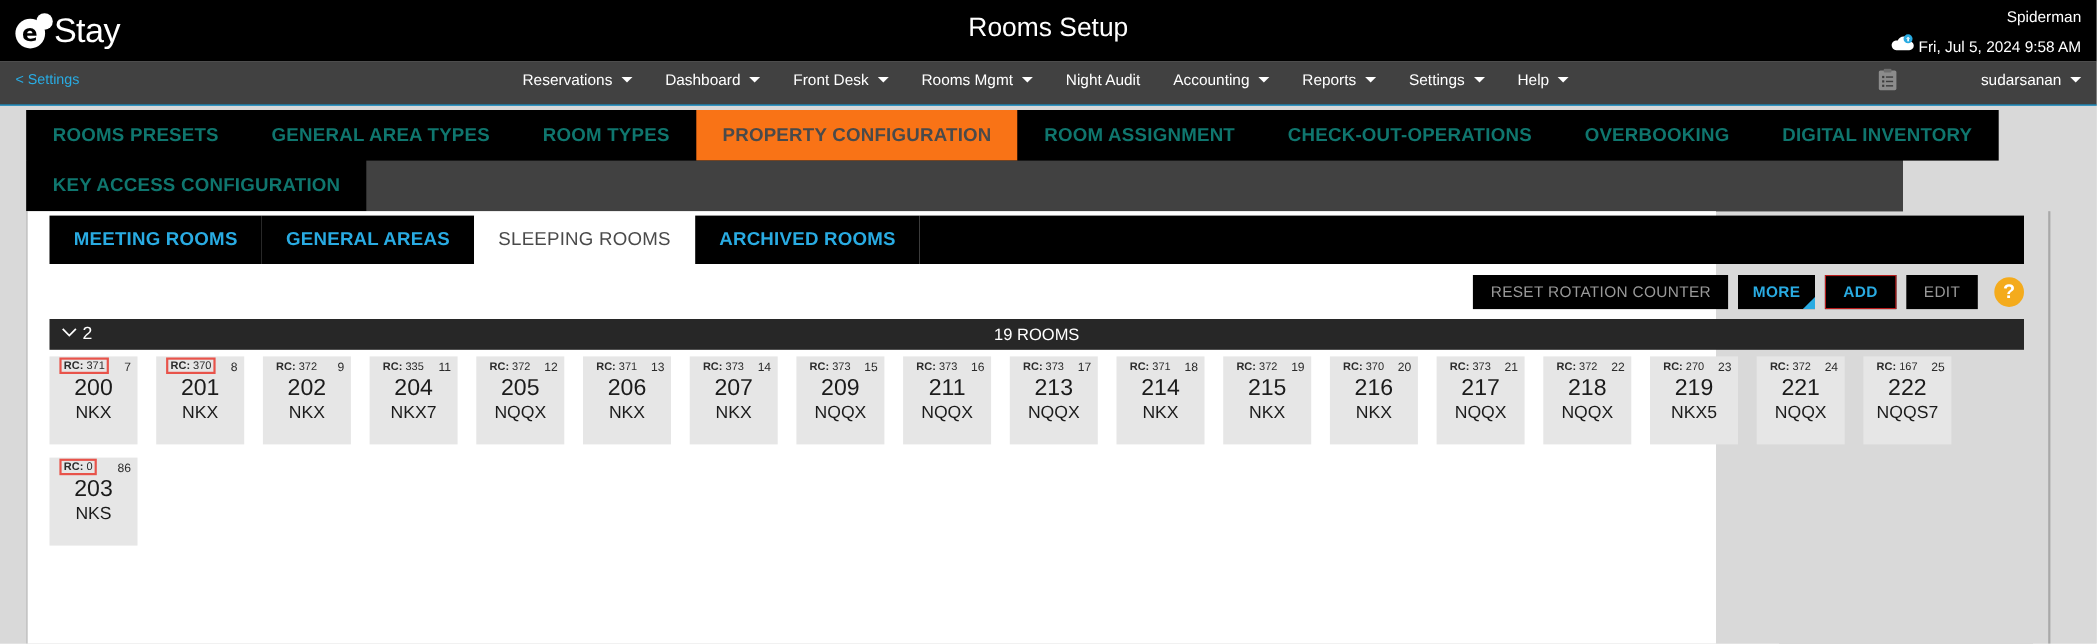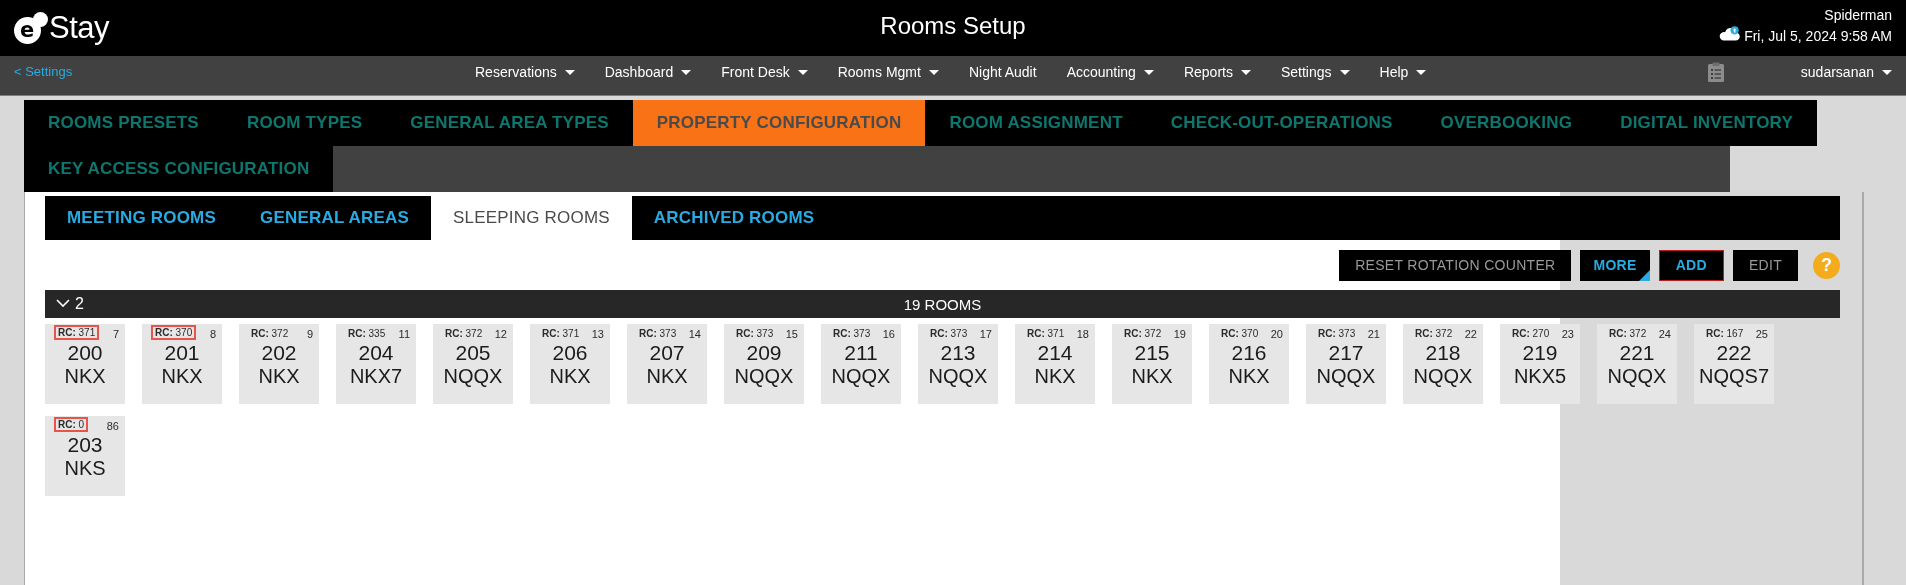--- a/index.html
+++ b/index.html
@@ -43,21 +43,21 @@
     position: absolute; left: 0; top: 12px; width: 1906px;
     text-align: center; color: #fff; font-size: 24px;
   }
   #userbox {
     position: absolute; right: 14px; top: 7px; text-align: right;
     color: #fff;
   }
   #user-name { font-size: 14px; line-height: 16px; }
   #datetime-row {
     display: flex; align-items: center; justify-content: flex-end;
-    margin-top: 3px;
+    margin-top: 8px;
   }
   #cloud-icon { margin-right: 3px; display: block; }
   #datetime { font-size: 14px; line-height: 16px; }
 
   
   #navbar {
     position: absolute; left: 0; top: 56px; width: 1906px; height: 40px;
     background: #414141; border-bottom: 1px solid #0ea5e9;
   }
   #settings-back {
@@ -184,21 +184,21 @@
   .rc-label.flagged {
     border: 2px solid #e8534a; padding: 0px 2px; background: #e6e6e6;
     position: relative; top: -1px; left: -1px;
   }
   .rc-seq { font-size: 11px; color: #2b2b2b; padding-right: 2px; }
   .rc-number {
     text-align: center; font-size: 21px; color: #1b1b1b;
     line-height: 24px; margin-top: 1px;
   }
   .rc-type {
-    text-align: center; font-size: 20px; color: #1b1b1b; line-height: 20px;
+    text-align: center; font-size: 16px; color: #1b1b1b; line-height: 20px;
     margin-top: 1px;
   }
 
   
   #right-edge {
     position: absolute; left: 1862px; top: 192px; width: 2px; height: 393px;
     background: #a9a9a9;
   }
 </style>
 </head>
@@ -288,22 +288,22 @@
 
   <div id="nav-user">
     <span>sudarsanan</span>
     <span class="caret-dn"></span>
   </div>
 </div>
 
 <div id="tabstrip">
   <div id="tabstrip-row1">
       <div class="maintab">ROOMS PRESETS</div>
+      <div class="maintab">GENERAL AREA TYPES</div>
       <div class="maintab">ROOM TYPES</div>
-      <div class="maintab">GENERAL AREA TYPES</div>
       <div class="maintab active">PROPERTY CONFIGURATION</div>
       <div class="maintab">ROOM ASSIGNMENT</div>
       <div class="maintab">CHECK-OUT-OPERATIONS</div>
       <div class="maintab">OVERBOOKING</div>
       <div class="maintab">DIGITAL INVENTORY</div>
     </div>
   <div id="tabstrip-row2">
     <div id="tabstrip-row2-tabs" style="display:flex">
         <div class="maintab">KEY ACCESS CONFIGURATION</div>
       </div>

